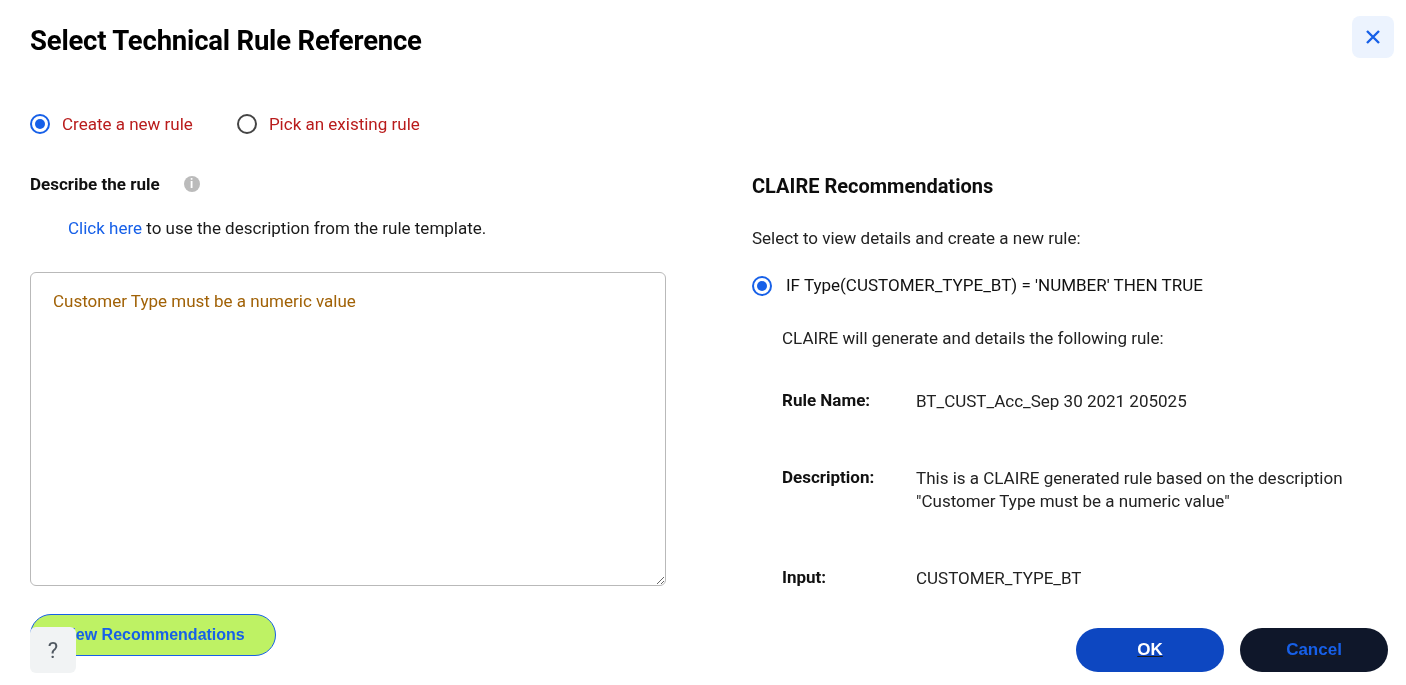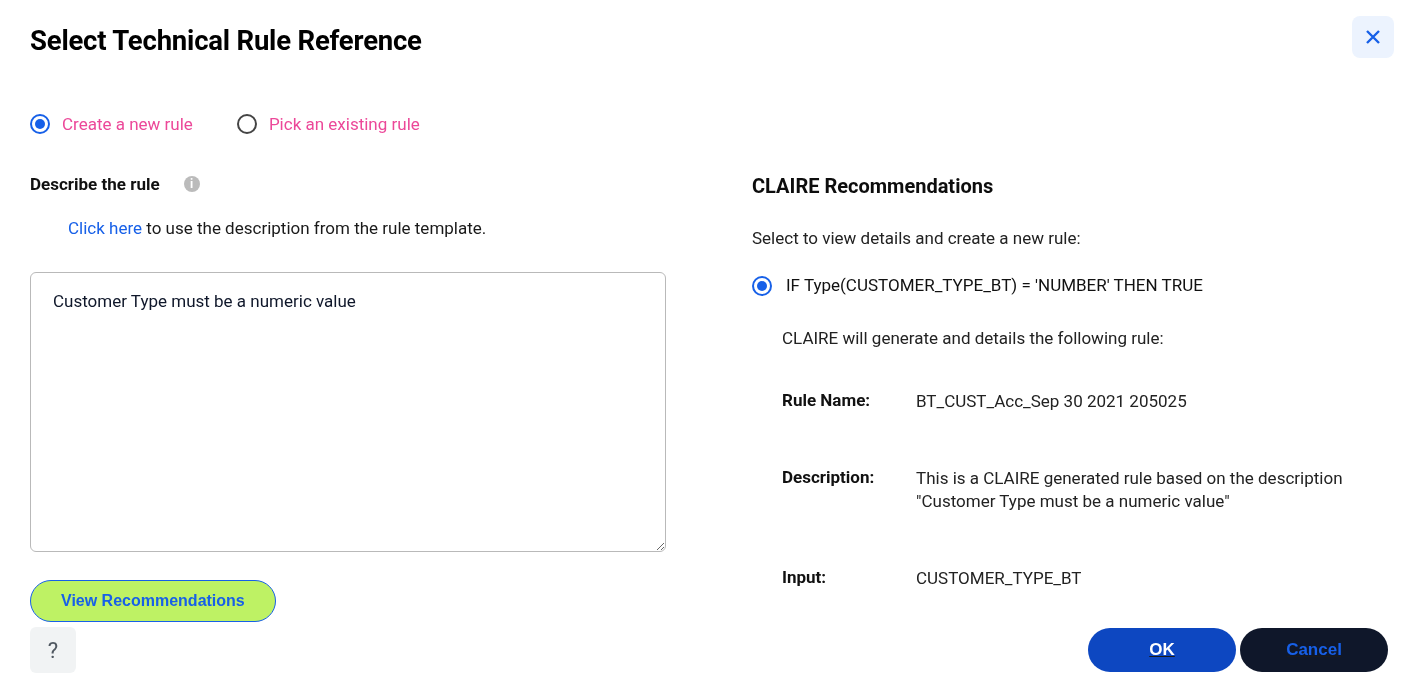--- a/index.html
+++ b/index.html
@@ -44,21 +44,21 @@
     gap: 44px;
     margin-top: 56px;
     align-items: center;
   }
   .radio-opt {
     display: flex;
     align-items: center;
     gap: 12px;
     cursor: pointer;
     font-size: 17px;
-    color: #ec4899;
+    color: #b91c1c;
   }
   .radio {
     width: 20px; height: 20px;
     border-radius: 50%;
     border: 2px solid #1760e8;
     display: inline-flex; align-items: center; justify-content: center;
     flex-shrink: 0;
   }
   .radio.unselected { border-color: #444; }
   .radio .inner {
@@ -93,30 +93,30 @@
     flex-shrink: 0;
   }
   .link {
     color: #1760e8;
     cursor: pointer;
   }
   .gap-left { margin-left: 38px; }
 
   .textarea {
     width: 100%;
-    height: 280px;
+    height: 314px;
     margin-top: 34px;
     border: 1px solid #b9b9b9;
     border-radius: 6px;
     padding: 18px 22px;
     font-size: 17px;
     font-family: inherit;
     resize: both;
     outline: none;
-    color: #0f172a;
+    color: #a16207;
   }
 
   .view-rec-btn {
     margin-top: 24px;
     display: inline-block;
     padding: 11px 30px;
     border: 1px solid #1760e8;
     background: #bef264;
     color: #1760e8;
     font-weight: 700;
@@ -174,21 +174,21 @@
   }
   .help-btn {
     width: 46px; height: 46px;
     border-radius: 6px;
     background: #f1f3f4;
     color: #505861;
     font-size: 22px;
     display: flex; align-items: center; justify-content: center;
     cursor: pointer;
   }
-  .footer-right { display: flex; gap: 4px; text-decoration: underline; }
+  .footer-right { display: flex; gap: 16px; text-decoration: underline; }
   .btn {
     min-width: 148px;
     padding: 12px 40px;
     border-radius: 24px;
     font-size: 17px;
     font-weight: 700;
     text-align: center;
     cursor: pointer;
     border: none;
   }

